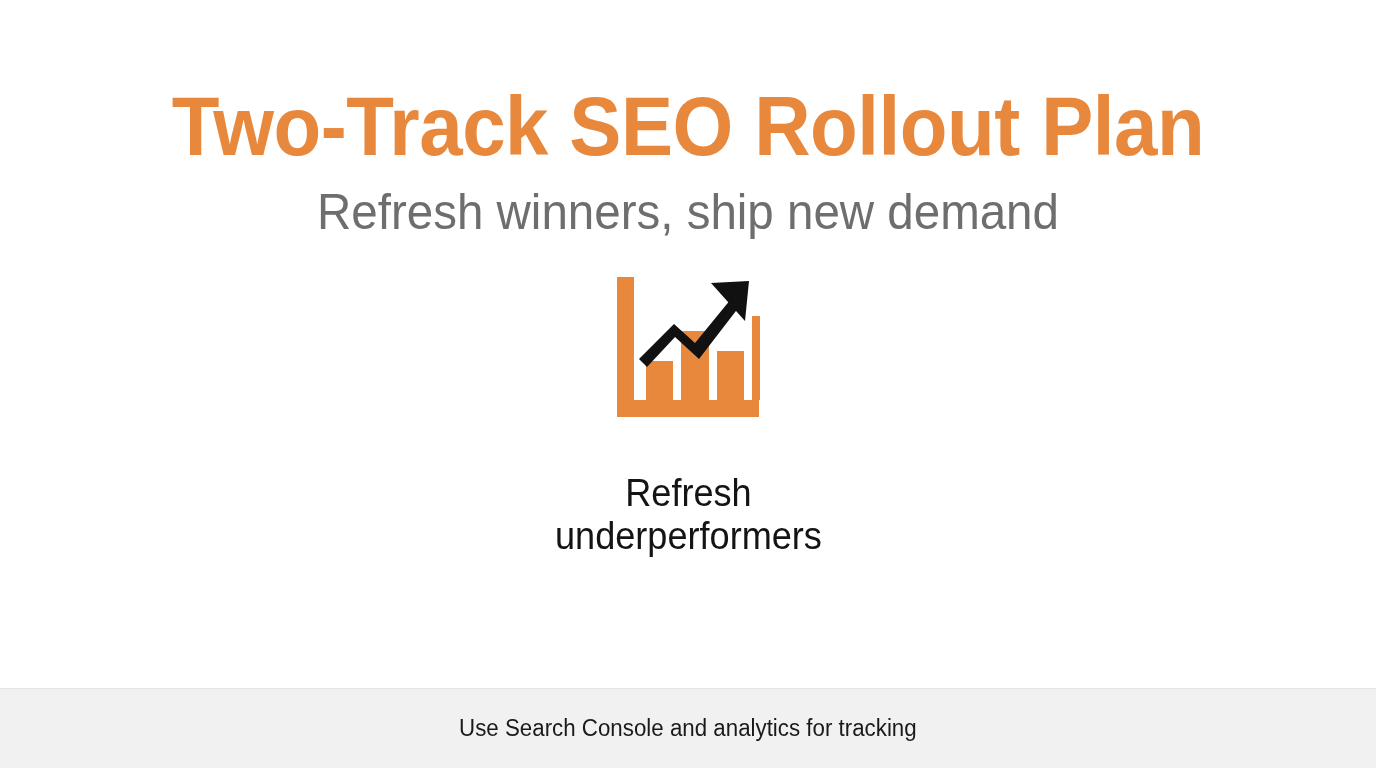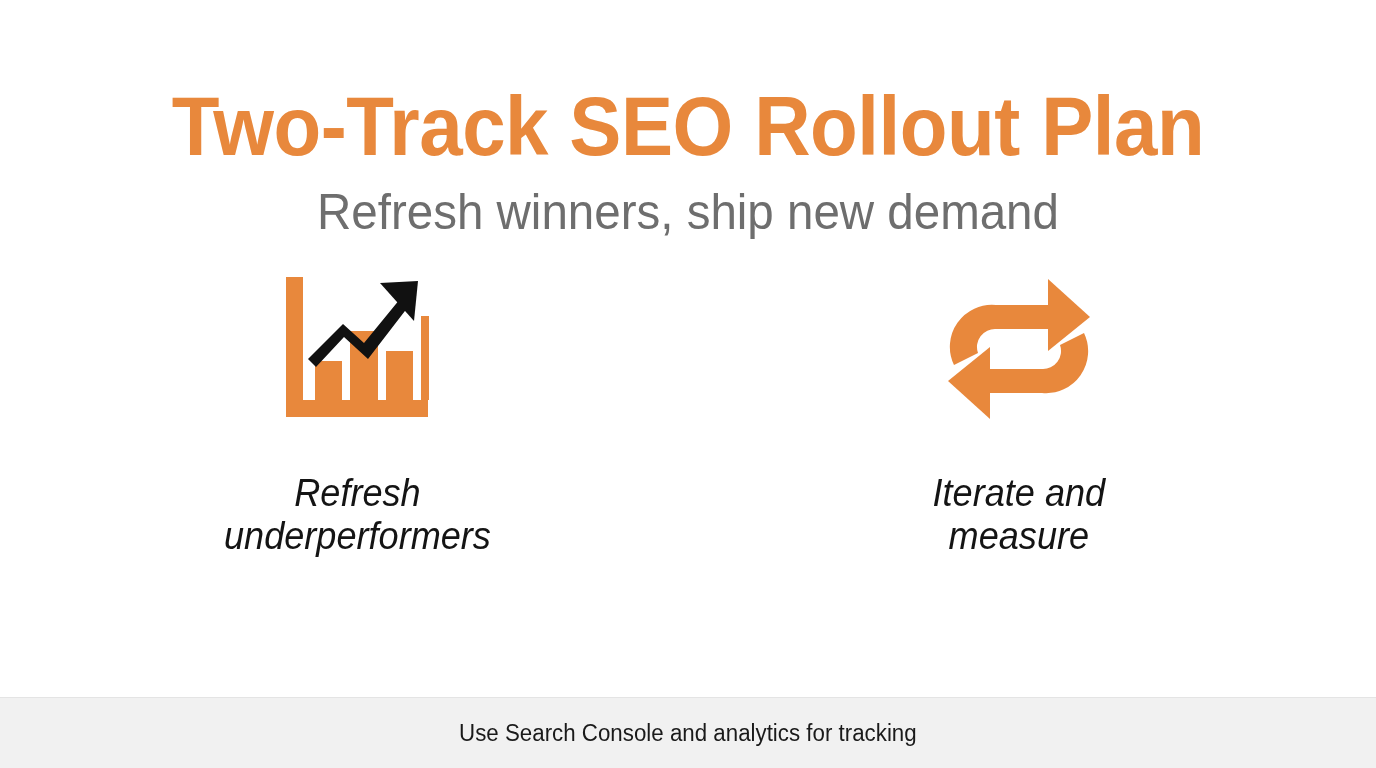--- a/index.html
+++ b/index.html
@@ -47,21 +47,20 @@
   }
 
   
   .columns {
     flex:1 1 auto;
     display:flex;
     align-items:flex-start;
     justify-content:center;
     padding:0 26px;
     margin-top:36px;
-    font-style:italic;
   }
   .column {
     flex:1 1 0;
     display:flex;
     flex-direction:column;
     align-items:center;
   }
   .icon-box {
     width:160px;
     height:150px;
@@ -78,21 +77,21 @@
     text-align:center;
     max-width:300px;
     transform:scaleX(0.95);
     transform-origin:center top;
     white-space:pre-line;
   }
 
   
   .footer {
     flex:0 0 auto;
-    height:71px;
+    height:80px;
     background:#F1F1F1;
     border-top:1px solid #E4E4E4;
     display:flex;
     align-items:center;
     justify-content:center;
   }
   .footer-text {
     font-size:23px;
     color:#1A1A1A;
     text-align:center;
@@ -125,34 +124,20 @@
           <path d="M26 84 L61 49 L82 68 L118 24 L126 32 L86 84 L62 62 L34 92 Z" fill="#111111"></path>
           <path d="M98 8 L136 6 L132 46 Z" fill="#111111"></path>
         </svg>
       </div>
       <div class="column-label">Refresh
 underperformers</div>
     </div>
 
 
 
-    <div class="column">
-      <div class="icon-box">
-        <svg width="150" height="148" viewBox="0 0 150 148" aria-hidden="true">
-
-          <path d="M10 90 A42 42 0 0 1 52 30 L108 30 L108 54 L52 54 A18 18 0 0 0 34 78 Z" fill="#E8883C"></path>
-          <path d="M104 4 L146 42 L104 76 Z" fill="#E8883C"></path>
-
-          <path d="M140 58 A42 42 0 0 1 98 118 L42 118 L42 94 L98 94 A18 18 0 0 0 116 70 Z" fill="#E8883C"></path>
-          <path d="M46 72 L4 106 L46 144 Z" fill="#E8883C"></path>
-        </svg>
-      </div>
-      <div class="column-label">Iterate and
-measure</div>
-    </div>
 
   </div>
 
   <div class="footer">
     <div class="footer-text">Use Search Console and analytics for tracking</div>
   </div>
 
 </div>
 
 </body></html>

